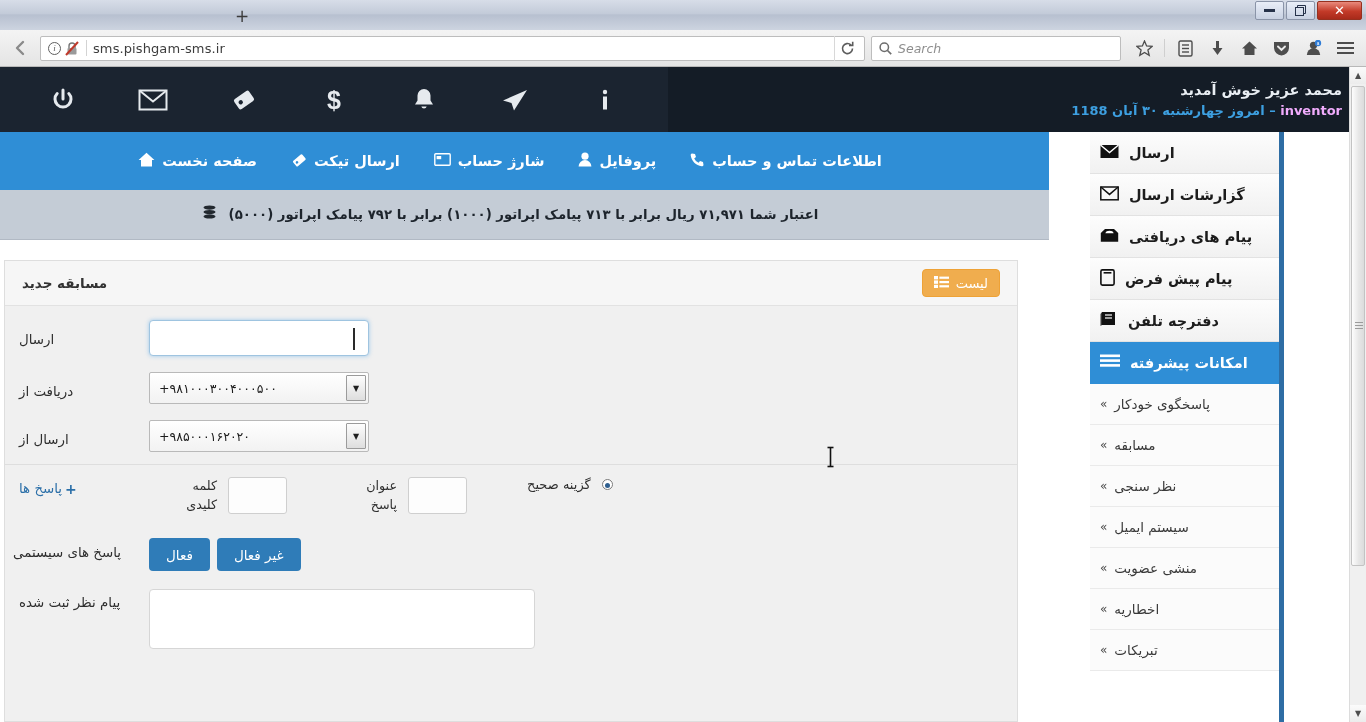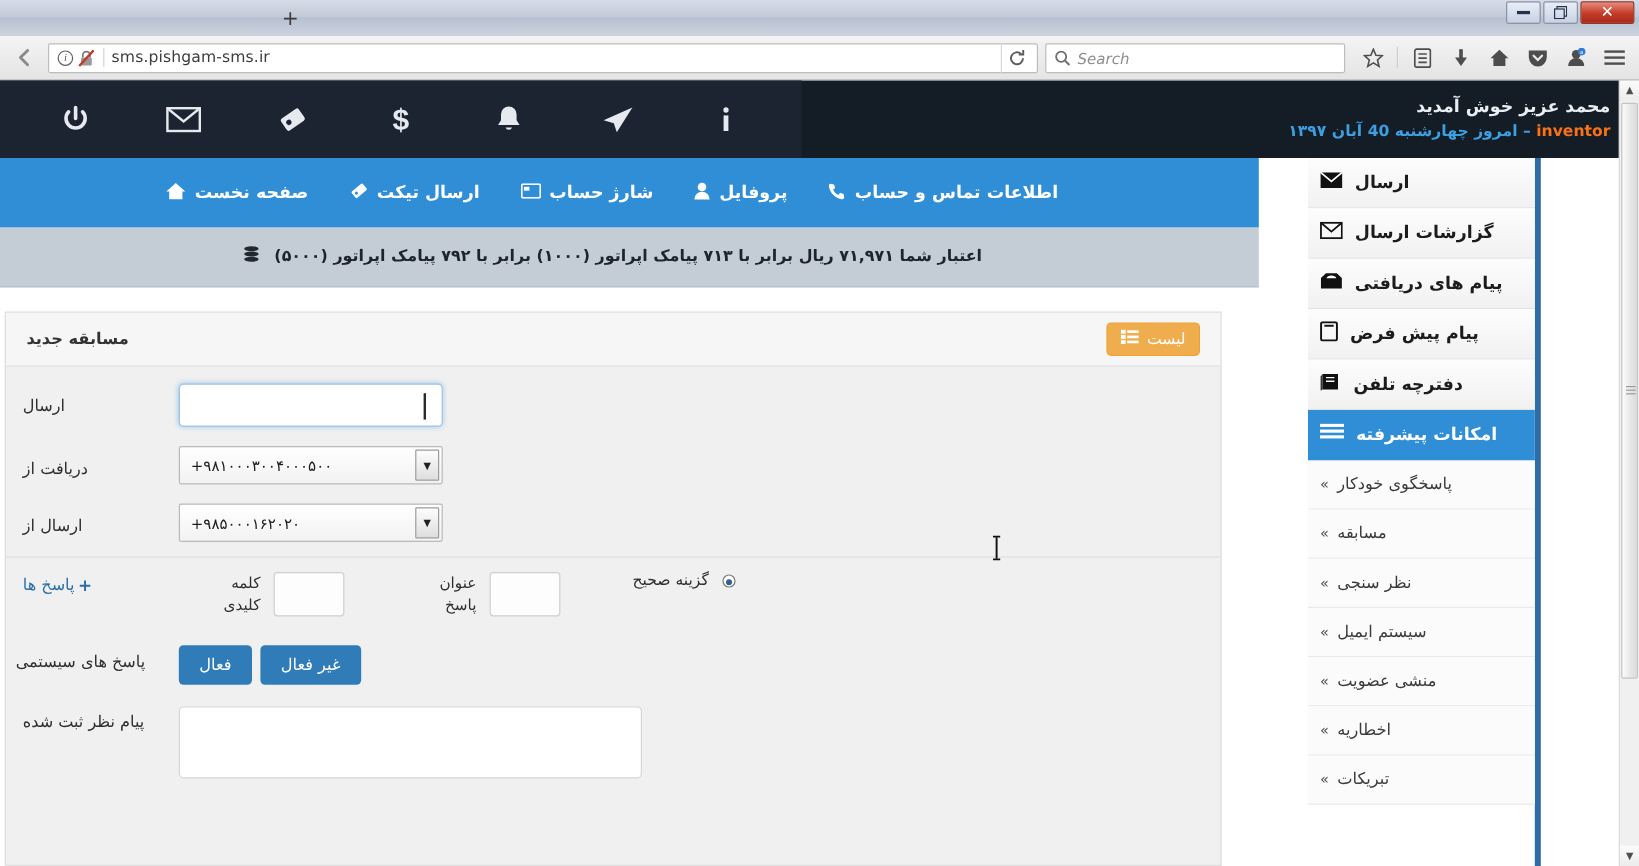--- a/index.html
+++ b/index.html
@@ -161,21 +161,21 @@
     width: 95px; height: 65px;
     display: flex; align-items: center; justify-content: center;
     color: #e6eaee; cursor: pointer;
   }
   .welcome {
     position: absolute; right: 24px; top: 12px;
     text-align: right; line-height: 1.55;
   }
   .welcome-name { font-size: 14.5px; font-weight: bold; color: #e9eef3; }
   .welcome-sub { font-size: 13px; font-weight: bold; color: #3d9fe0; }
-  .welcome-sub .u { color: #f97316; }
+  .welcome-sub .u { color: #f0abfc; }
 
   .content { position: absolute; left: 0; top: 65px; width: 1284px; height: 590px; }
 
   
   .sidebar {
     position: absolute; right: 0; top: 0;
     width: 194px; height: 590px;
     border-right: 5px solid #2e6da4;
     background: #fff;
   }
@@ -506,21 +506,21 @@
           <svg width="16" height="26" viewBox="0 0 16 26">
               <circle cx="8" cy="5" r="2.2" fill="#e6eaee"></circle>
               <rect x="6" y="9.5" width="4" height="13" fill="#e6eaee"></rect>
             </svg>
         </div>
       </div>
       <div class="welcome">
         <div class="welcome-name">محمد عزیز خوش آمدید</div>
         <div class="welcome-sub">
           <span class="u">inventor</span>
-          <span>– امروز چهارشنبه 40 آبان ۱۳۹۷</span>
+          <span>– امروز چهارشنبه ۳۰ آبان 1188</span>
         </div>
       </div>
     </div>
 
     <div class="content">
 
       <div class="sidebar">
         <div class="side-item">
           <span class="si-label">ارسال</span>
           <span>

